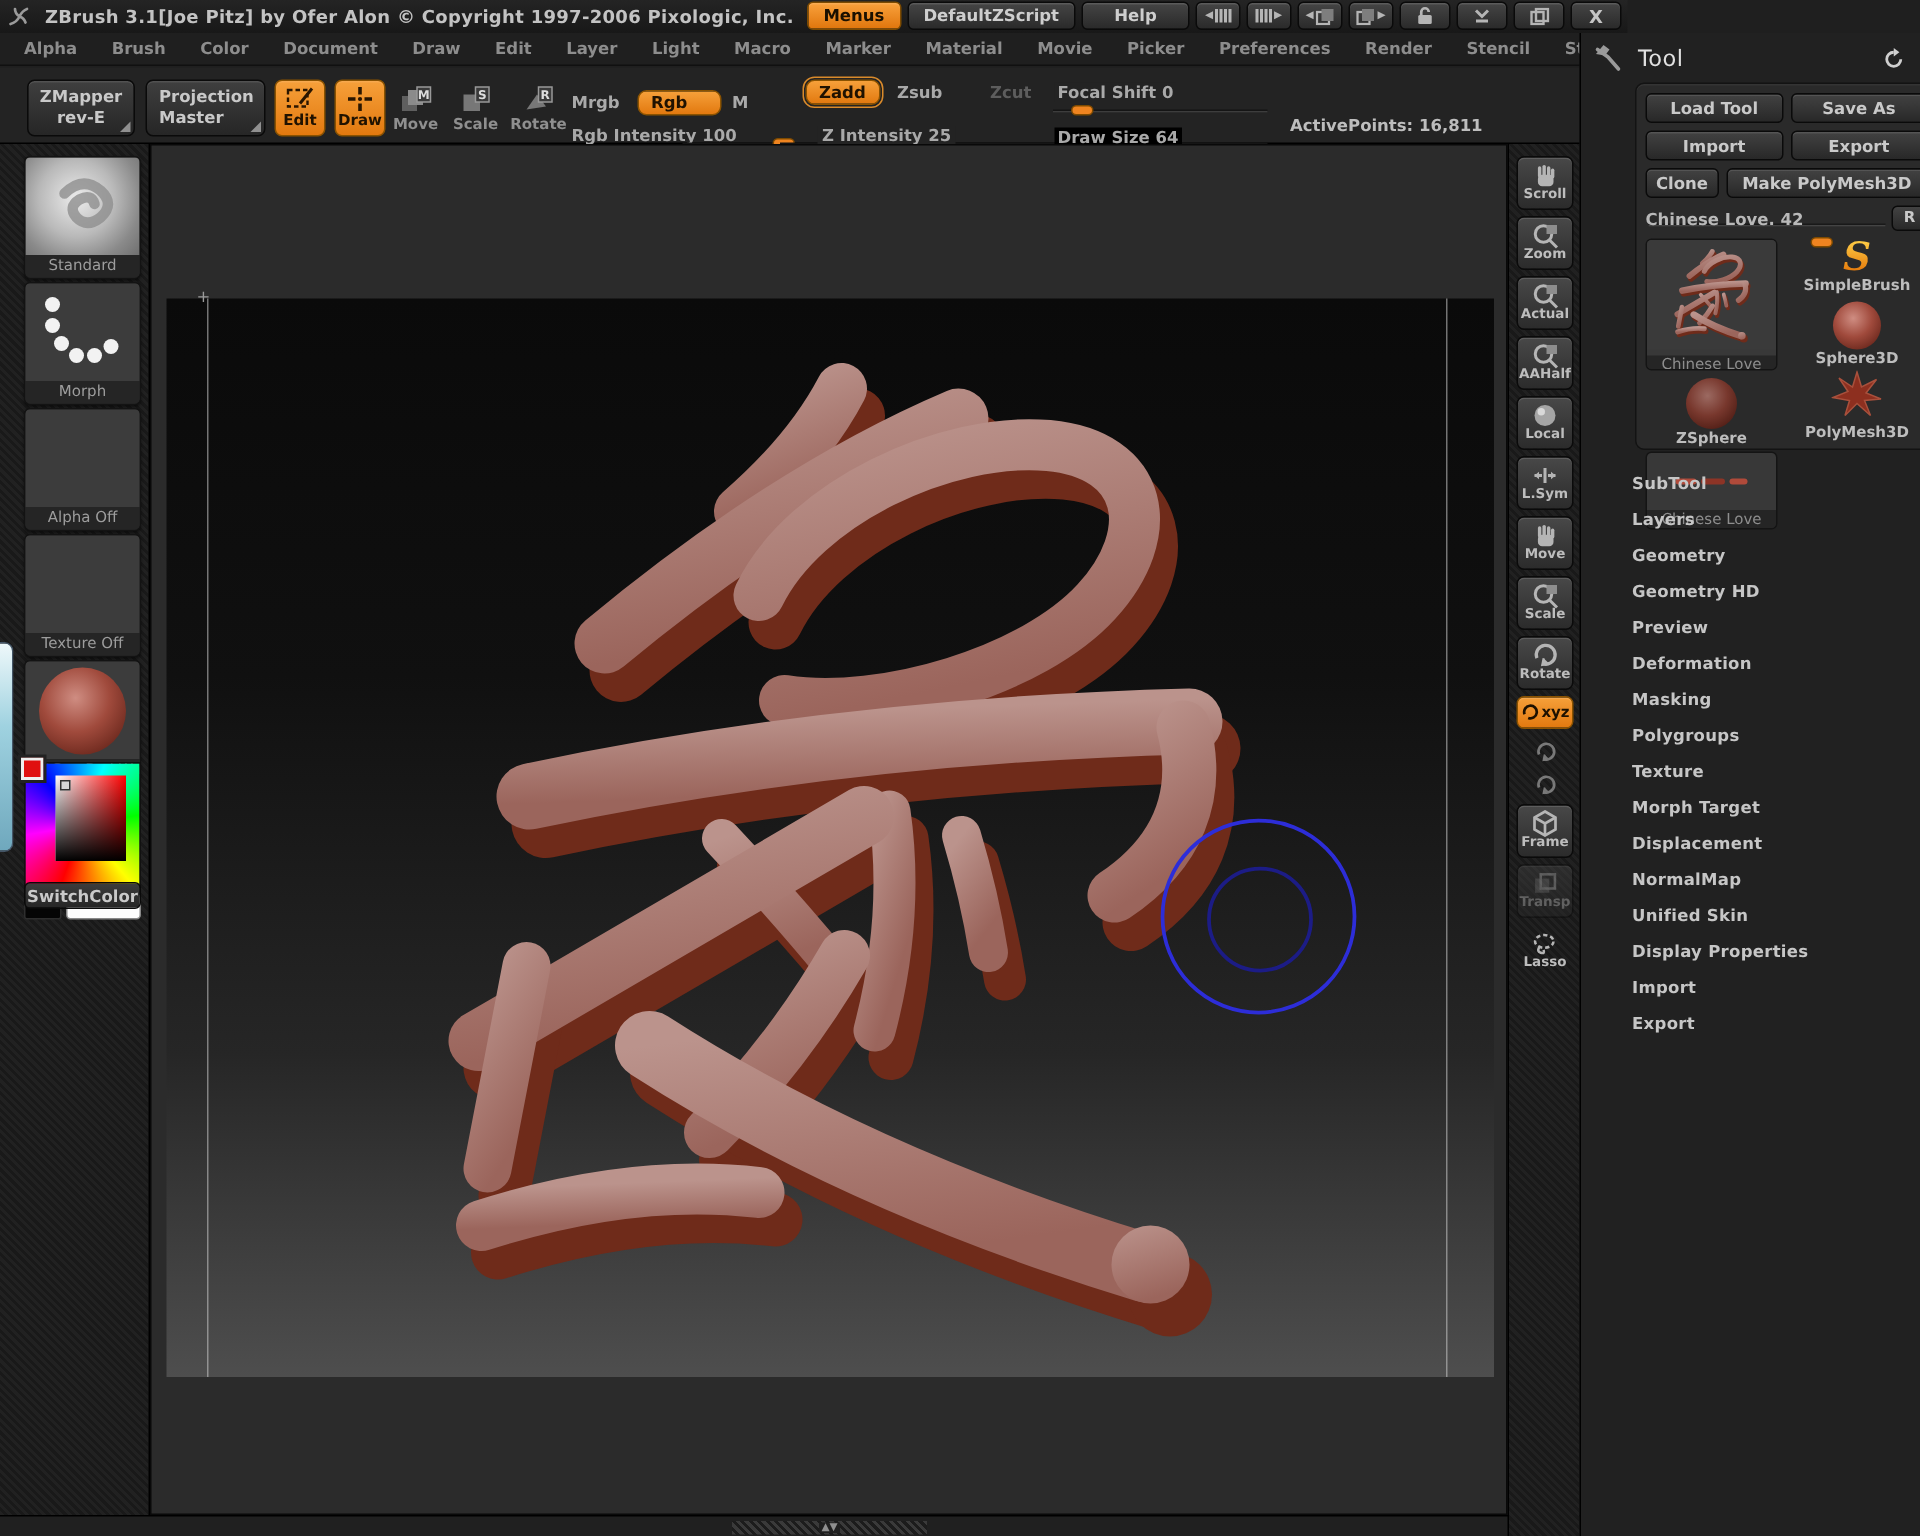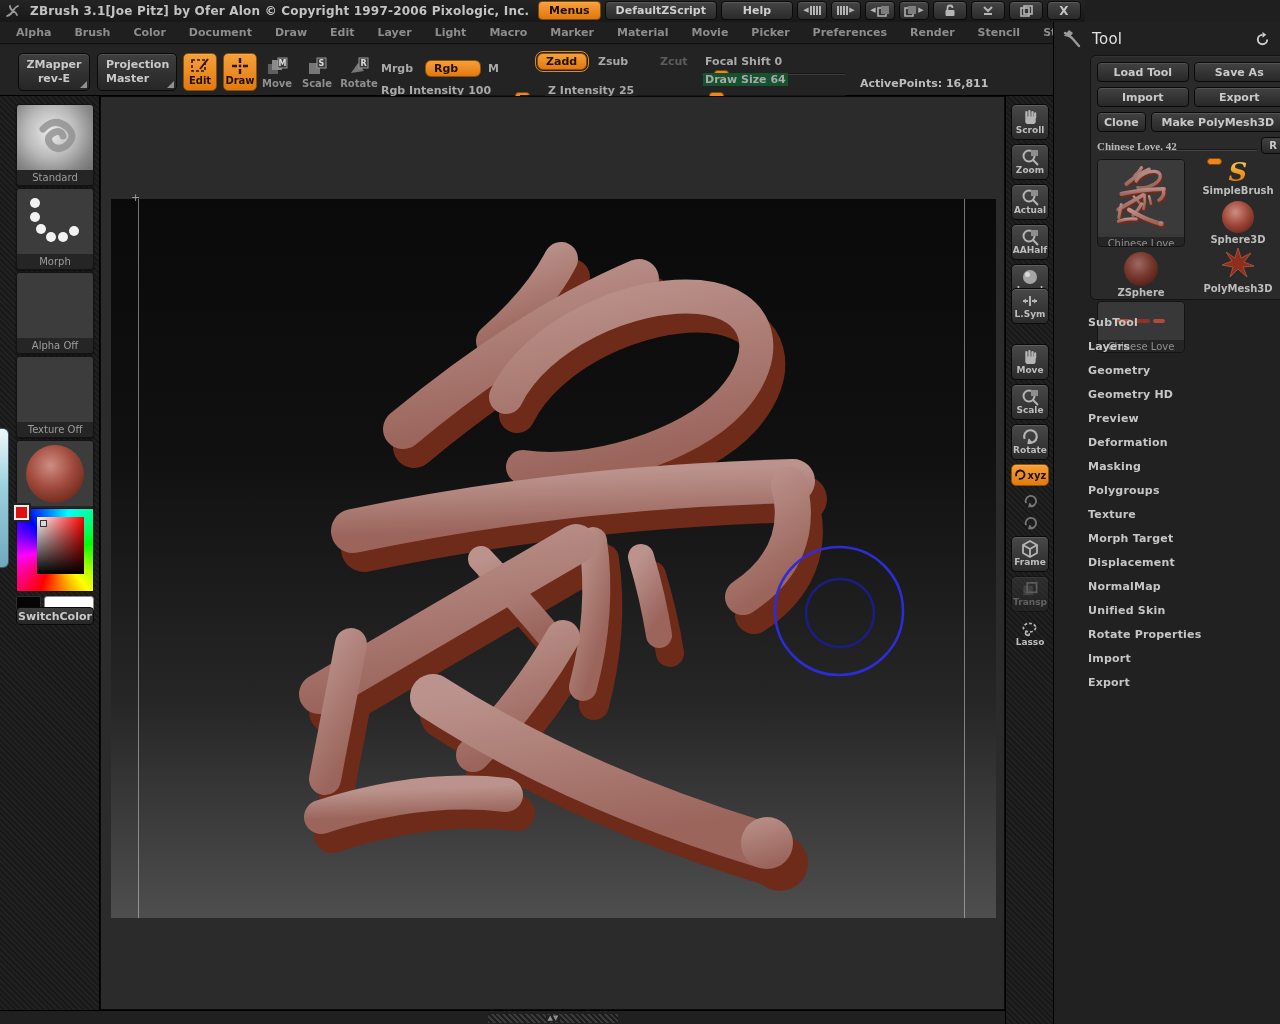--- a/index.html
+++ b/index.html
@@ -65,21 +65,21 @@
 
   .picker { position:absolute; left:16px; top:412px; width:78px; height:84px;
     background:conic-gradient(from 200deg, #f00, #f0f, #00f, #0ff, #0f0, #ff0, #f00); border:1px solid #111; }
   .sv { position:absolute; left:20px; top:8px; right:9px; bottom:17px;
     background:linear-gradient(to bottom, rgba(0,0,0,0), #000), linear-gradient(to right, #fff, #f00); }
   .sv-marker { position:absolute; left:3px; top:3px; width:7px; height:7px; background:#d8d8d8; border:1px solid #333; }
   .cur-chip { position:absolute; left:-3px; top:-4px; width:15px; height:15px; background:#e01010; border:2px solid #eee; outline:2px solid #222; }
   .swatch-row { position:absolute; left:16px; top:500px; display:flex; gap:3px; }
   .swatch-black { width:25px; height:17px; background:#050505; border:1px solid #2e2e2e; border-radius:2px; }
   .swatch-white { width:50px; height:17px; background:#fdfdfd; border:1px solid #888; border-radius:3px; }
-  .switchcolor { position:absolute; left:16px; top:511px; width:78px; height:18px; border-radius:4px;
+  .switchcolor { position:absolute; left:16px; top:492px; width:78px; height:18px; border-radius:4px;
     border:1px solid #0a0a0a; background:linear-gradient(#3c3c3c,#262626); color:#c9c9c9;
     font-size:11px; font-weight:bold; display:flex; align-items:center; justify-content:center; }
   .tray-handle { position:absolute; left:0; top:332px; width:9px; height:140px; border-radius:0 6px 6px 0;
     background:linear-gradient(#eef8fa,#9fd2e0 40%,#6fa8bd); border:1px solid #456; border-left:none; }
 
   
   .canvas { position:absolute; left:100px; top:96px; width:905px; height:914px; background:#2b2b2b; border:1px solid #090909; }
   .doc { position:absolute; left:10px; top:102px; width:885px; height:719px;
     background:linear-gradient(#0a0a0a 0%, #101010 35%, #262626 70%, #4e4e4e 100%); }
   .guide { position:absolute; top:0; bottom:0; width:1px; background:#cccccc; opacity:.55; }
@@ -105,21 +105,21 @@
   .tp-head .reset { margin-left:auto; color:#cfcfcf; font-size:14px; }
   .tp-box { position:absolute; left:36px; top:33px; width:202px; height:245px; background:#2a2a2a;
     border:1px solid #131313; border-radius:6px; box-shadow:inset 0 1px 0 rgba(255,255,255,.05); padding:6px 6px; }
   .tp-row { display:flex; gap:5px; margin-bottom:5px; }
   .tp-btn { height:20px; border-radius:4px; border:1px solid #0a0a0a; background:linear-gradient(#424242,#282828);
     color:#c9c9c9; font-size:11px; font-weight:bold; display:flex; align-items:center; justify-content:center;
     box-shadow:inset 0 1px 0 rgba(255,255,255,.10); flex:1; white-space:nowrap; padding:0 6px; }
   .tp-btn.small { flex:0 0 48px; }
   .tp-slider { position:relative; height:18px; margin:2px 0 4px 0; display:flex; align-items:center; }
   .tp-slider .track { position:absolute; left:2px; right:28px; top:12px; height:2px; background:#191919; border-bottom:1px solid #444; }
-  .tp-slider .txt { position:relative; color:#b9b9b9; font-size:11px; font-weight:bold; z-index:2;font-family:Liberation Serif, serif; }
+  .tp-slider .txt { position:relative; color:#b9b9b9; font-size:11px; font-weight:bold; z-index:2; }
   .tp-slider .knob { top:9px; }
   .tp-rbtn { position:absolute; right:0; top:0; width:24px; height:17px; border-radius:4px; border:1px solid #0a0a0a;
     background:linear-gradient(#424242,#282828); color:#c9c9c9; font-size:10px; font-weight:bold;
     display:flex; align-items:center; justify-content:center; }
   .inv { display:flex; gap:6px; }
   .inv-l { width:88px; display:flex; flex-direction:column; gap:3px; }
   .inv-r { flex:1; display:flex; flex-direction:column; align-items:center; gap:2px; }
   .inv-thumb { border:1px solid #141414; border-radius:4px; background:#383838; overflow:hidden; }
   .inv-cap { color:#8e8e8e; font-size:10px; text-align:center; height:13px; line-height:13px; background:rgba(15,15,15,.45); white-space:nowrap; overflow:hidden;}
   .inv-lbl { color:#bdbdbd; font-size:10px; font-weight:bold; text-align:center; }
@@ -377,21 +377,21 @@
     <div>
       <div class="groove" style="left:702px; top:28px; width:143px;">
           <span class="knob" style="left:12px;"></span>
         </div>
       <span class="flat-lbl" style="left:703px; top:10px; background:#232323; padding:0 2px;"><span>Focal Shift</span> <span>0</span></span>
     </div>
     <div>
       <div class="groove" style="left:702px; top:50px; width:143px;">
           <span class="knob" style="left:7px;"></span>
         </div>
-      <span class="flat-lbl" style="left:703px; top:28px; background:#14532d; padding:0 2px;"><span>Draw Size</span> <span>64</span></span>
+      <span class="flat-lbl" style="left:703px; top:40px; background:#000000; padding:0 2px;"><span>Draw Size</span> <span>64</span></span>
     </div>
 
     <span class="pts" style="left:860px; top:12px;">ActivePoints: 16,811</span>
     <span class="pts" style="left:860px; top:34px;">TotalPoints: 16,811</span>
   </div>
 
   <div class="leftdock">
     <div class="thumb" style="top:8px; height:82px;">
       <div class="face" style="height:65px; background:radial-gradient(circle at 45% 42%, #ececec, #b9b9b9 45%, #8a8a8a 75%, #6f6f6f);">
         <svg width="76" height="65" viewBox="0 0 76 65">
@@ -489,21 +489,21 @@
           <use href="#i-mag"></use>
         </svg>
       <span class="lbl">AAHalf</span>
     </div>
     <div class="rs-btn" style="top:168px; height:36px;">
       <svg class="ic" width="18" height="18" viewBox="0 0 18 18">
           <use href="#i-sphere"></use>
         </svg>
       <span class="lbl">Local</span>
     </div>
-    <div class="rs-btn" style="top:192px; height:36px;">
+    <div class="rs-btn" style="top:208px; height:36px;">
       <svg class="ic" width="18" height="18" viewBox="0 0 18 18">
           <use href="#i-sym"></use>
         </svg>
       <span class="lbl">L.Sym</span>
     </div>
     <div class="rs-btn" style="top:248px; height:36px;">
       <svg class="ic" width="18" height="17" viewBox="0 0 18 18">
           <use href="#i-hand"></use>
         </svg>
       <span class="lbl">Move</span>
@@ -640,19 +640,19 @@
         <div class="section-row">Geometry HD</div>
         <div class="section-row">Preview</div>
         <div class="section-row">Deformation</div>
         <div class="section-row">Masking</div>
         <div class="section-row">Polygroups</div>
         <div class="section-row">Texture</div>
         <div class="section-row">Morph Target</div>
         <div class="section-row">Displacement</div>
         <div class="section-row">NormalMap</div>
         <div class="section-row">Unified Skin</div>
-        <div class="section-row">Rotate Properties</div>
+        <div class="section-row">Display Properties</div>
         <div class="section-row">Import</div>
         <div class="section-row">Export</div>
       </div>
   </div>
 
 </div>
 
 </body></html>

